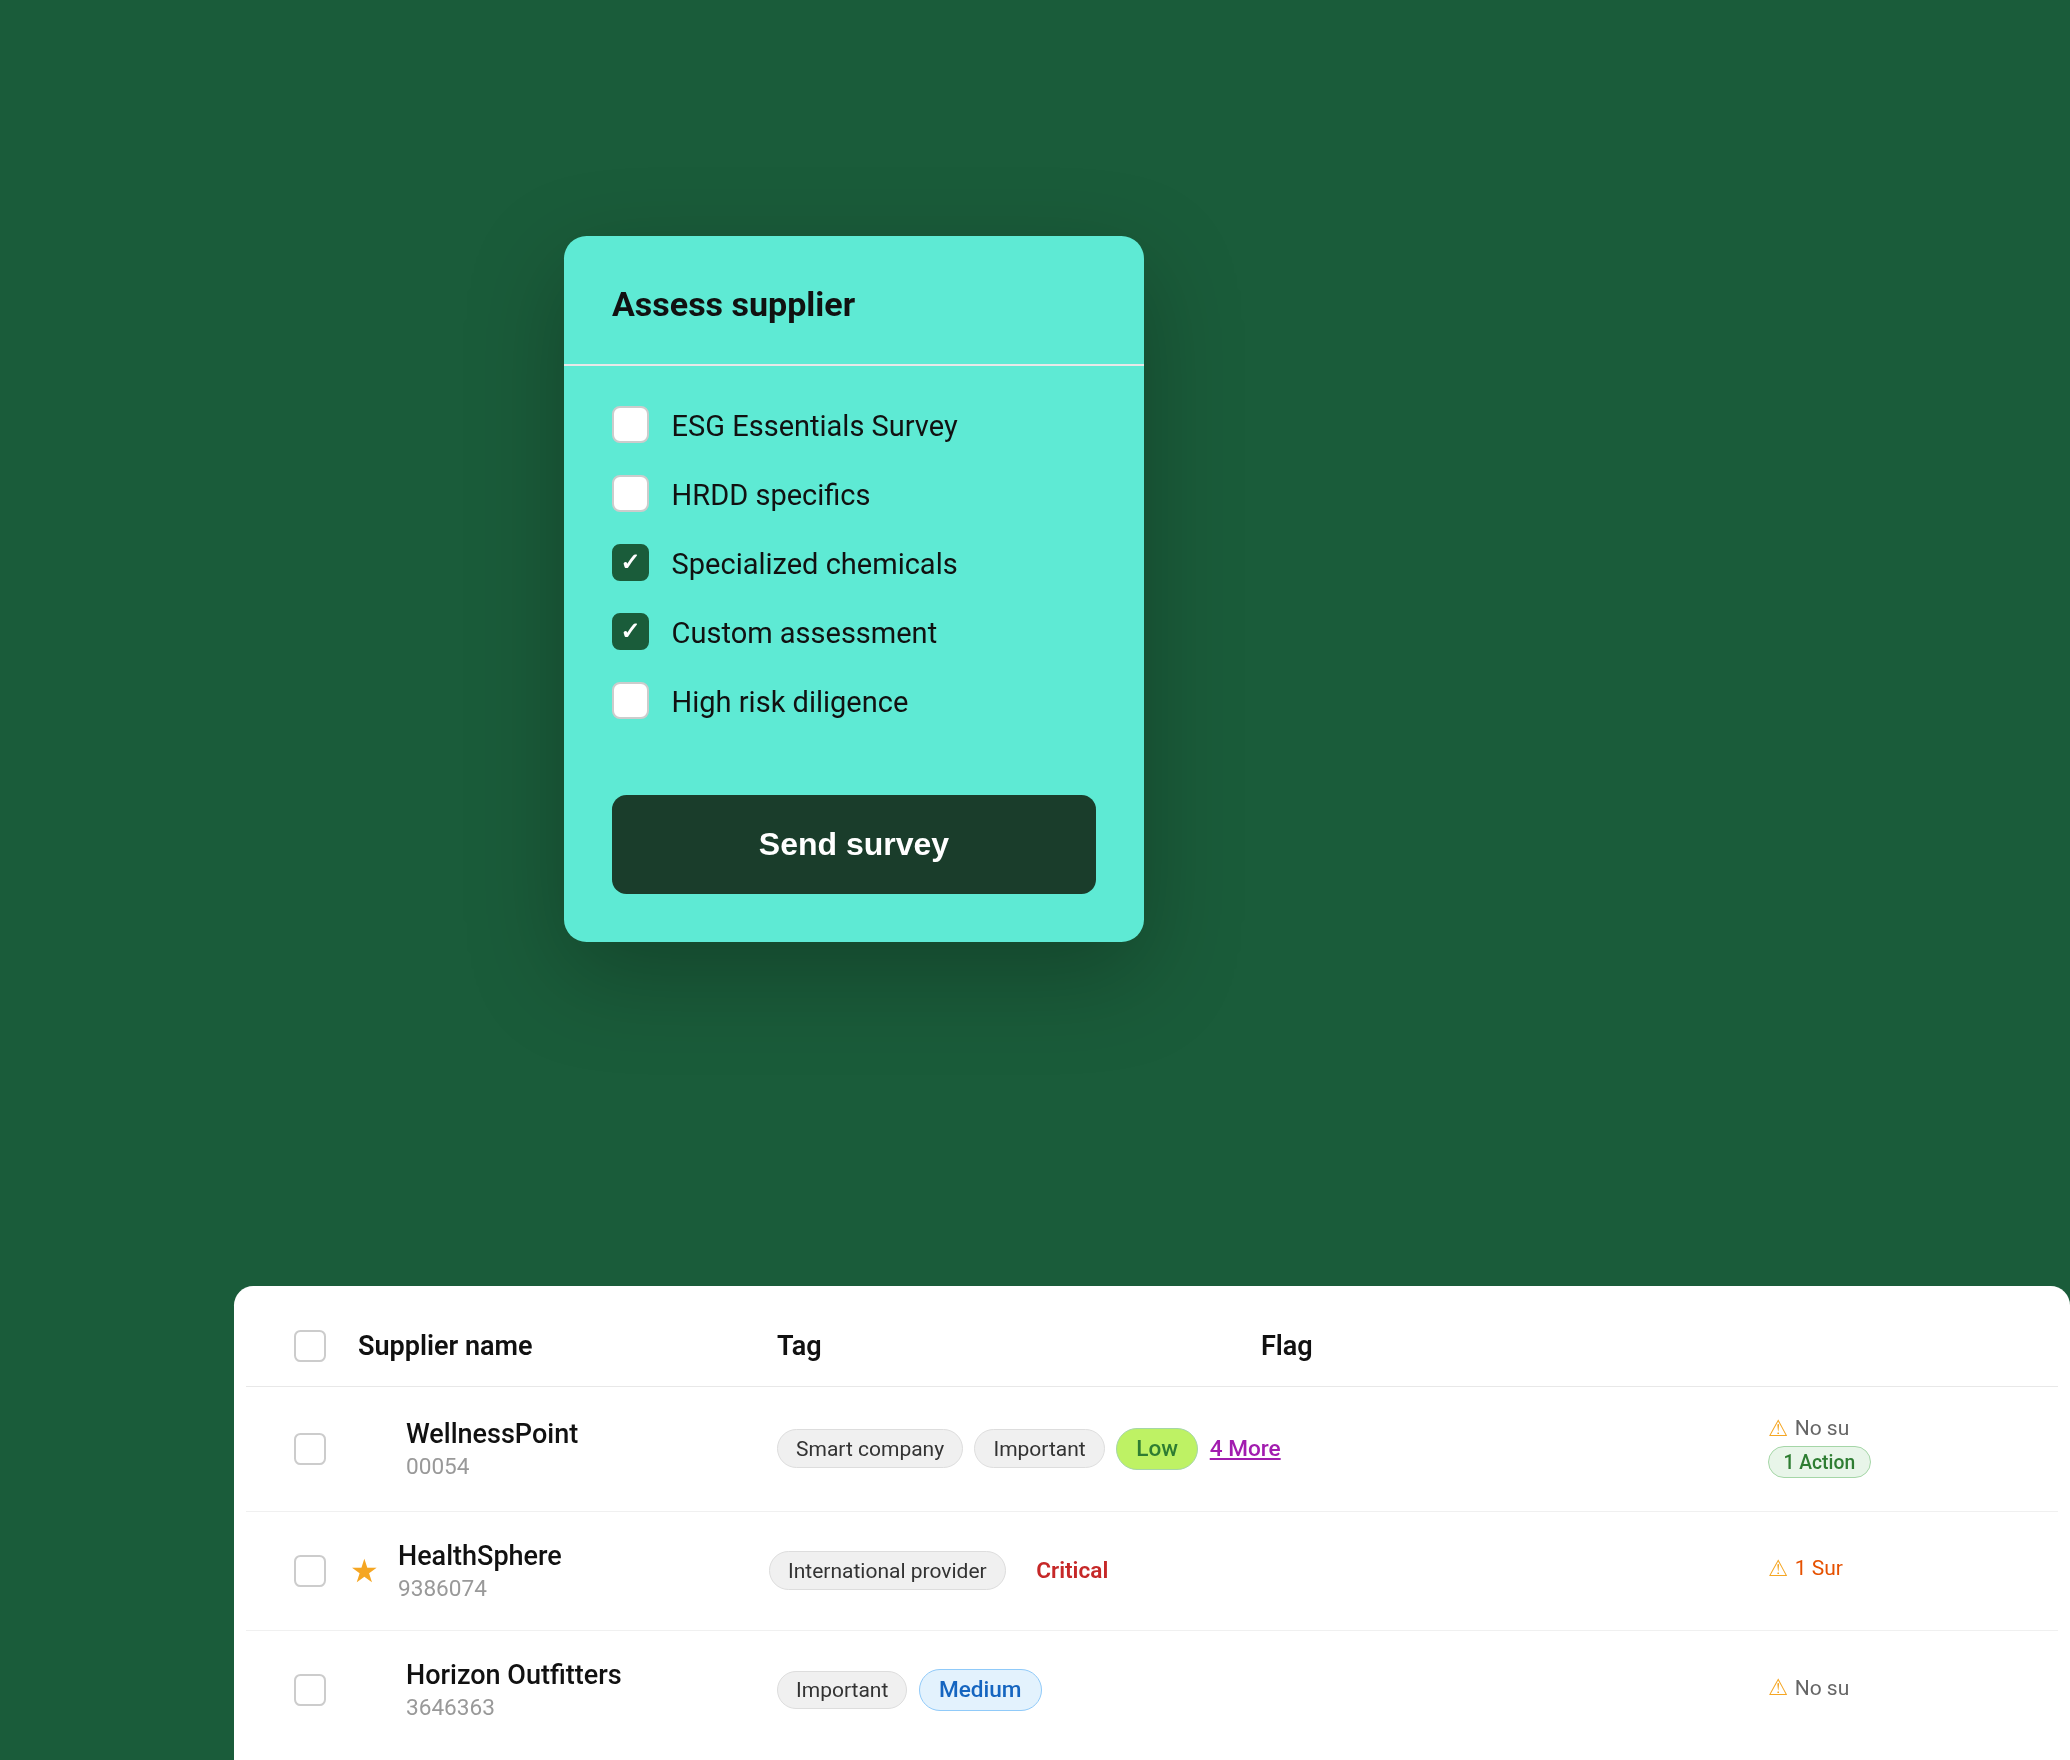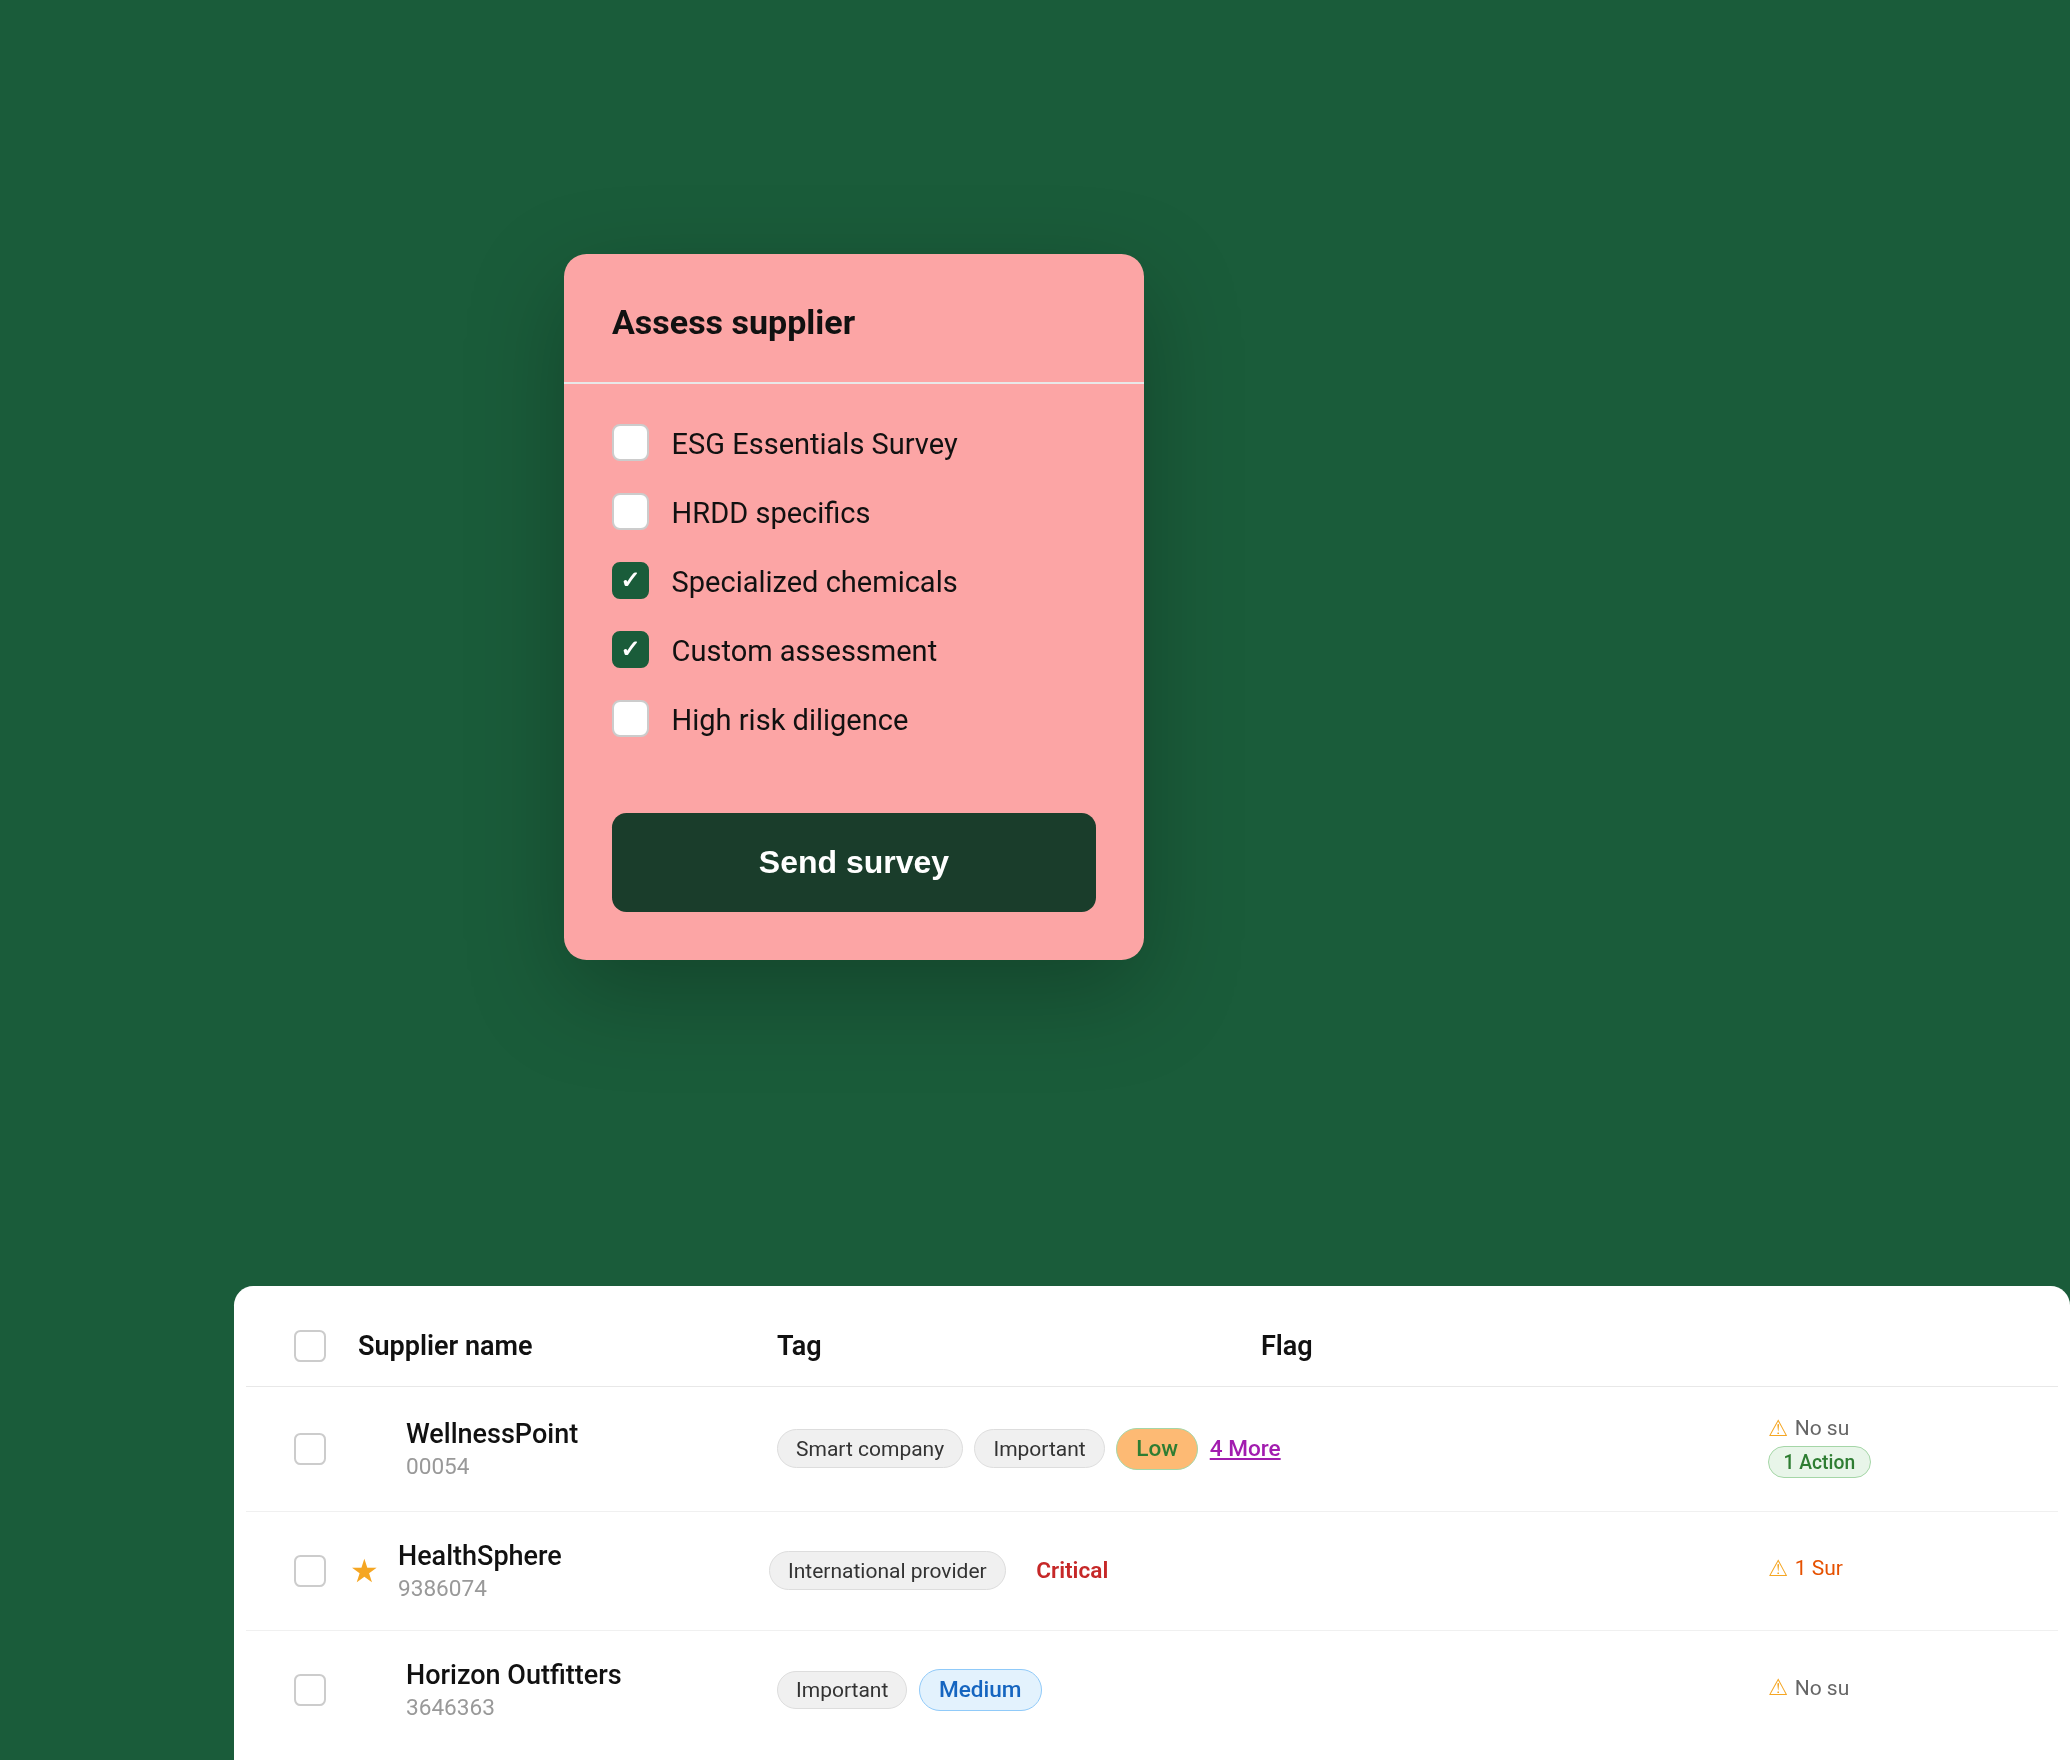--- a/index.html
+++ b/index.html
@@ -129,21 +129,21 @@
 
     .risk-badge {
       padding: 6.4px 19.3px;
       border-radius: 24px;
       font-size: 22.6px;
       font-weight: 500;
       white-space: nowrap;
     }
 
     .risk-low {
-      background: #fdba74;
+      background: #bef264;
       color: #2e7d32;
       border: 0.8px solid #a5d6a7;
     }
 
     .risk-critical {
       color: #c62828;
       font-weight: 600;
       background: transparent;
     }
 
@@ -196,24 +196,24 @@
       display: flex;
       align-items: center;
       justify-content: center;
       cursor: pointer;
       background: white;
     }
 
     
     .assess-modal {
       position: absolute;
-      top: 254px;
+      top: 236px;
       left: 564px;
       width: 580px;
-      background: #fca5a5;
+      background: #5eead4;
       border-radius: 22.6px;
       padding: 48px 48px 48px 48px;
       box-shadow: 0 32px 97px rgba(0,0,0,0.25);
     }
 
     .modal-title {
       font-size: 34px;
       font-weight: 700;
       color: #111;
       margin-bottom: 40px;

